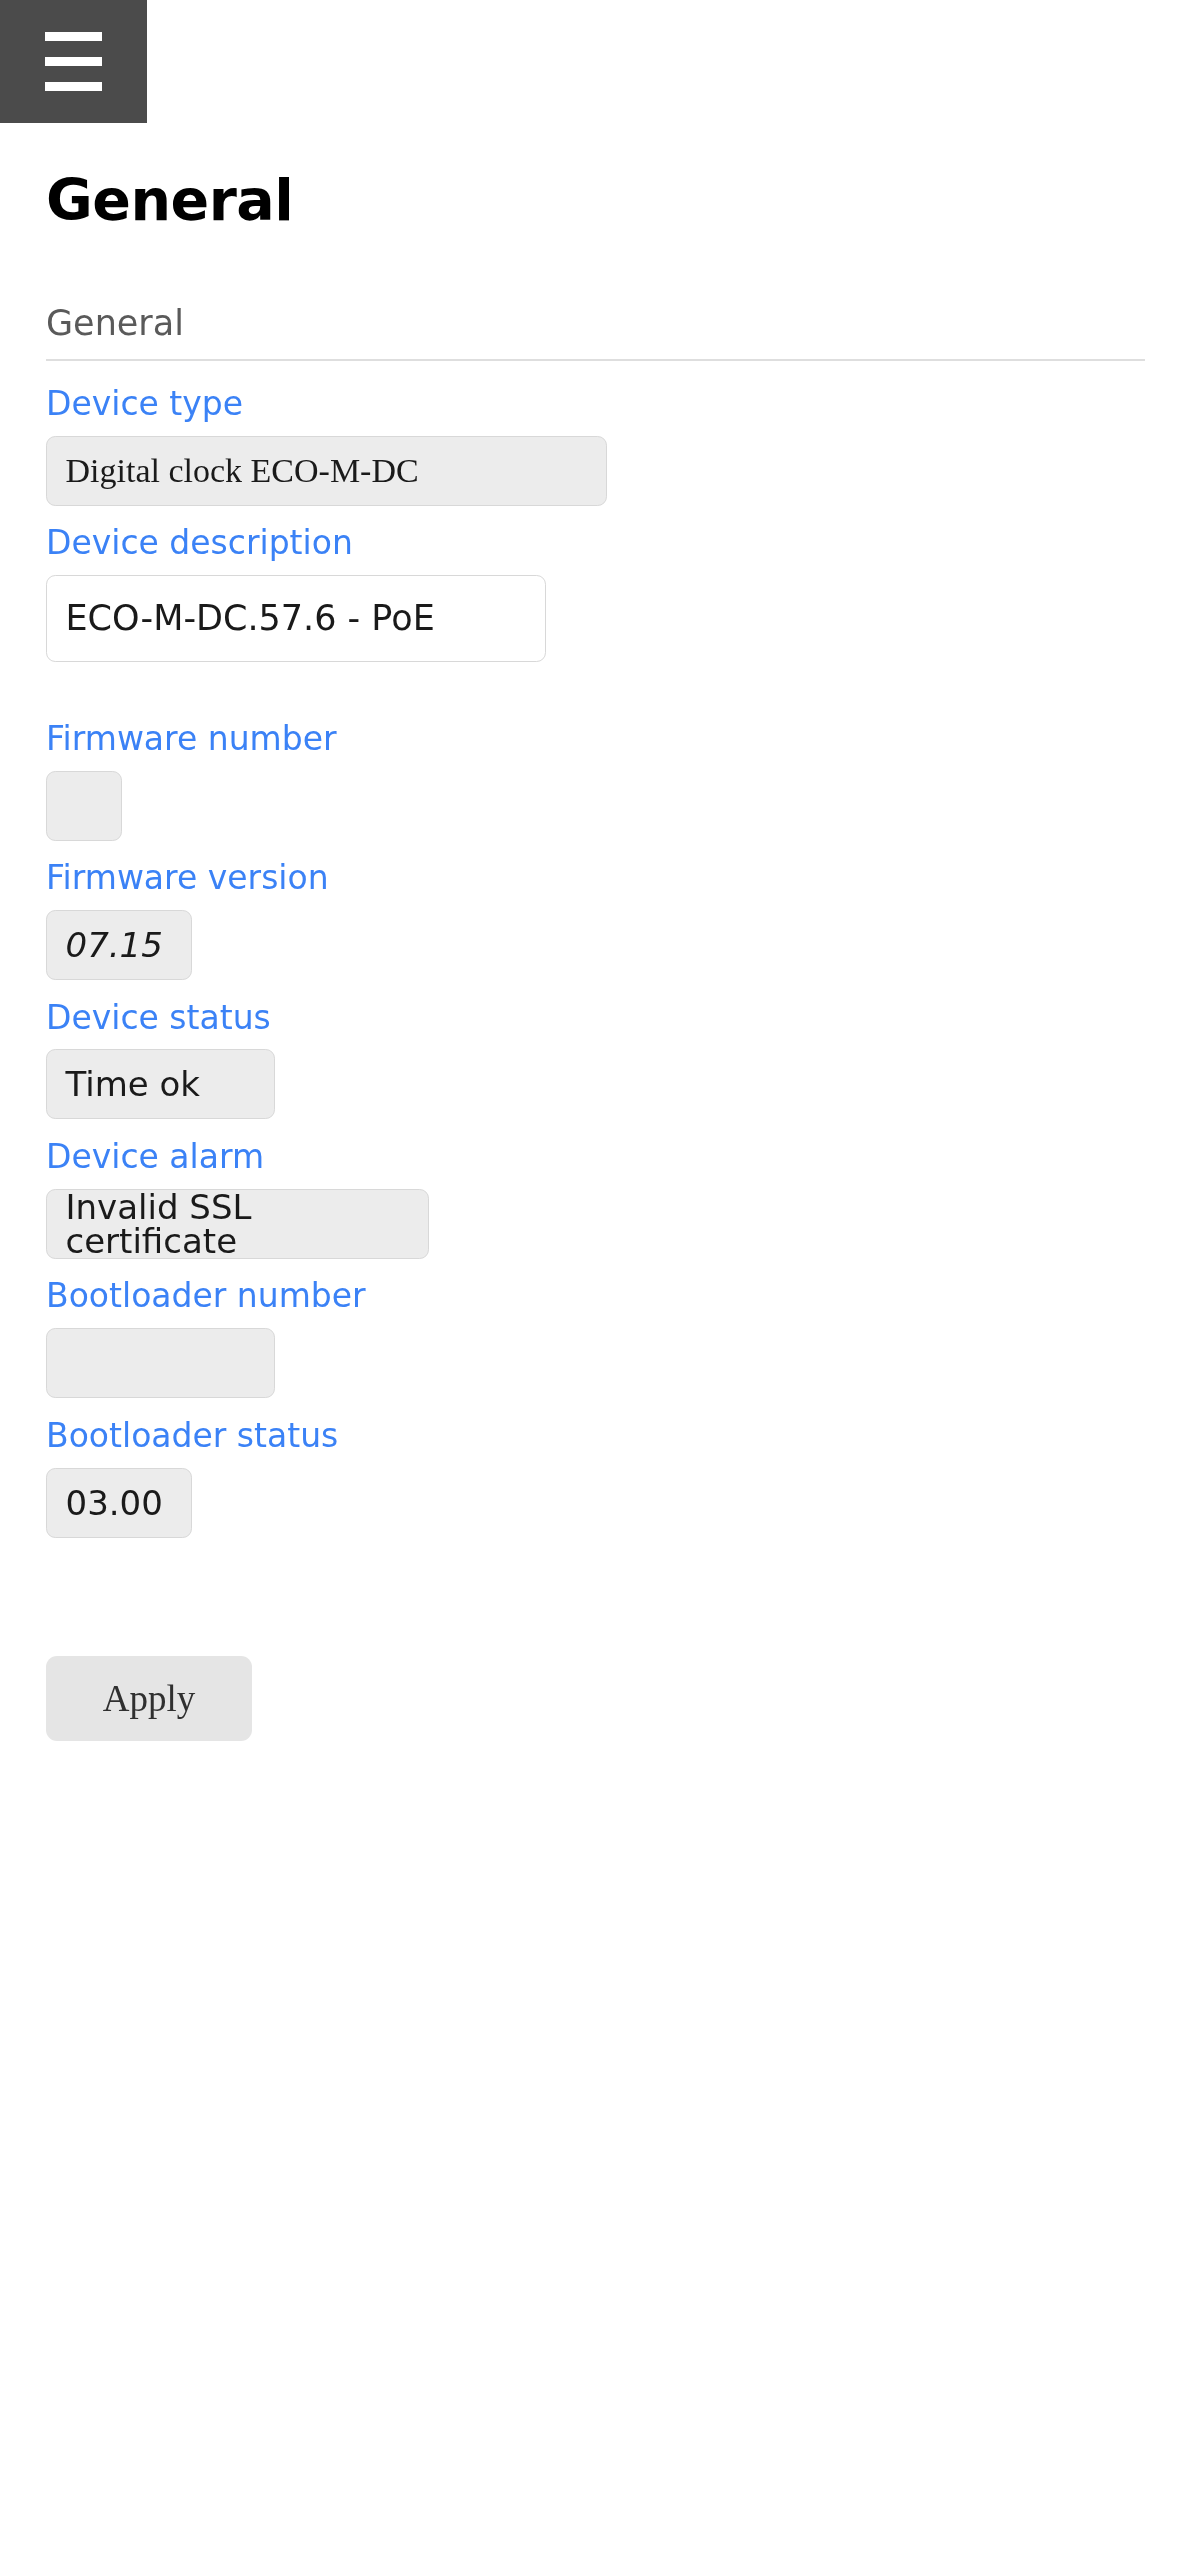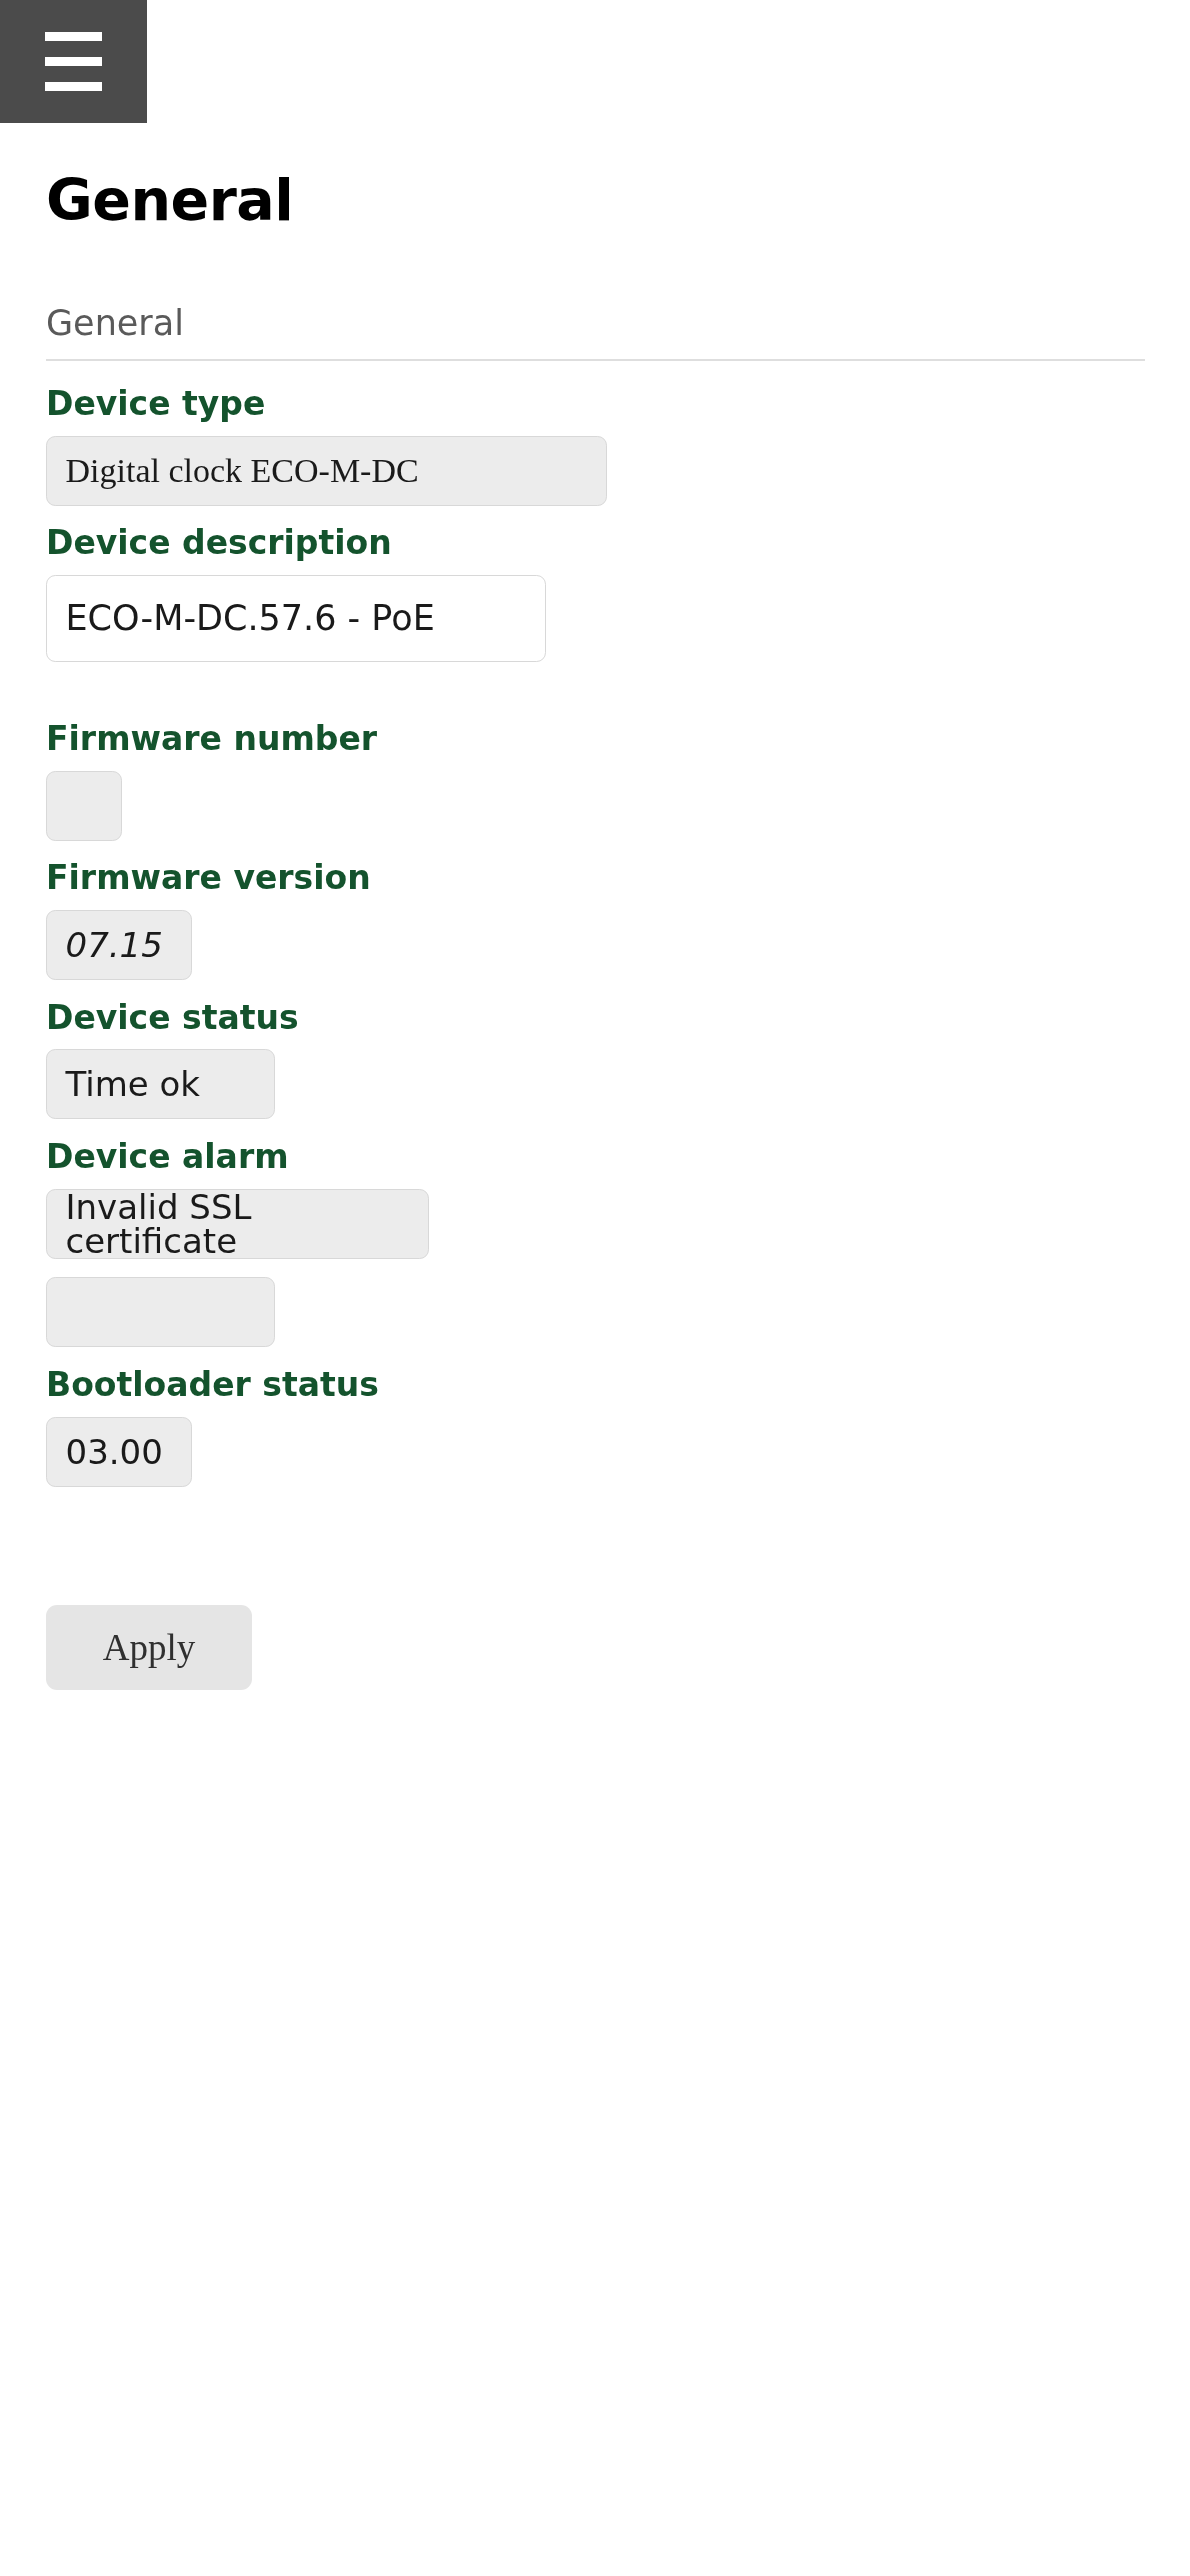--- a/index.html
+++ b/index.html
@@ -67,22 +67,22 @@
   }
   .section-rule {
     height: 1.9px;
     background: #dedede;
     width: 100%;
     margin: 0 0 24px 0;
   }
 
   .field-label {
     font-size: 33px;
-    font-weight: bold;
-    color: #14532d;
+    font-weight: normal;
+    color: #3b82f6;
     line-height: 1.15;
     margin: 0 0 13px 0;
   }
   .field-block { margin-bottom: 18.5px; }
 
   .input {
     display: flex;
     align-items: center;
     border-radius: 9.3px;
     font-size: 34px;
@@ -183,20 +183,21 @@
   </div>
 
   
   <div class="field-block">
     <div class="field-label">Device alarm</div>
     <div class="input disabled w-device-alarm">Invalid SSL certificate</div>
   </div>
 
   
   <div class="field-block">
+    <div class="field-label">Bootloader number</div>
     <div class="input disabled w-bootloader-number"></div>
   </div>
 
   
   <div class="field-block">
     <div class="field-label">Bootloader status</div>
     <div class="input disabled w-bootloader-version">03.00</div>
   </div>
 
   <div class="spacer-apply"></div>

